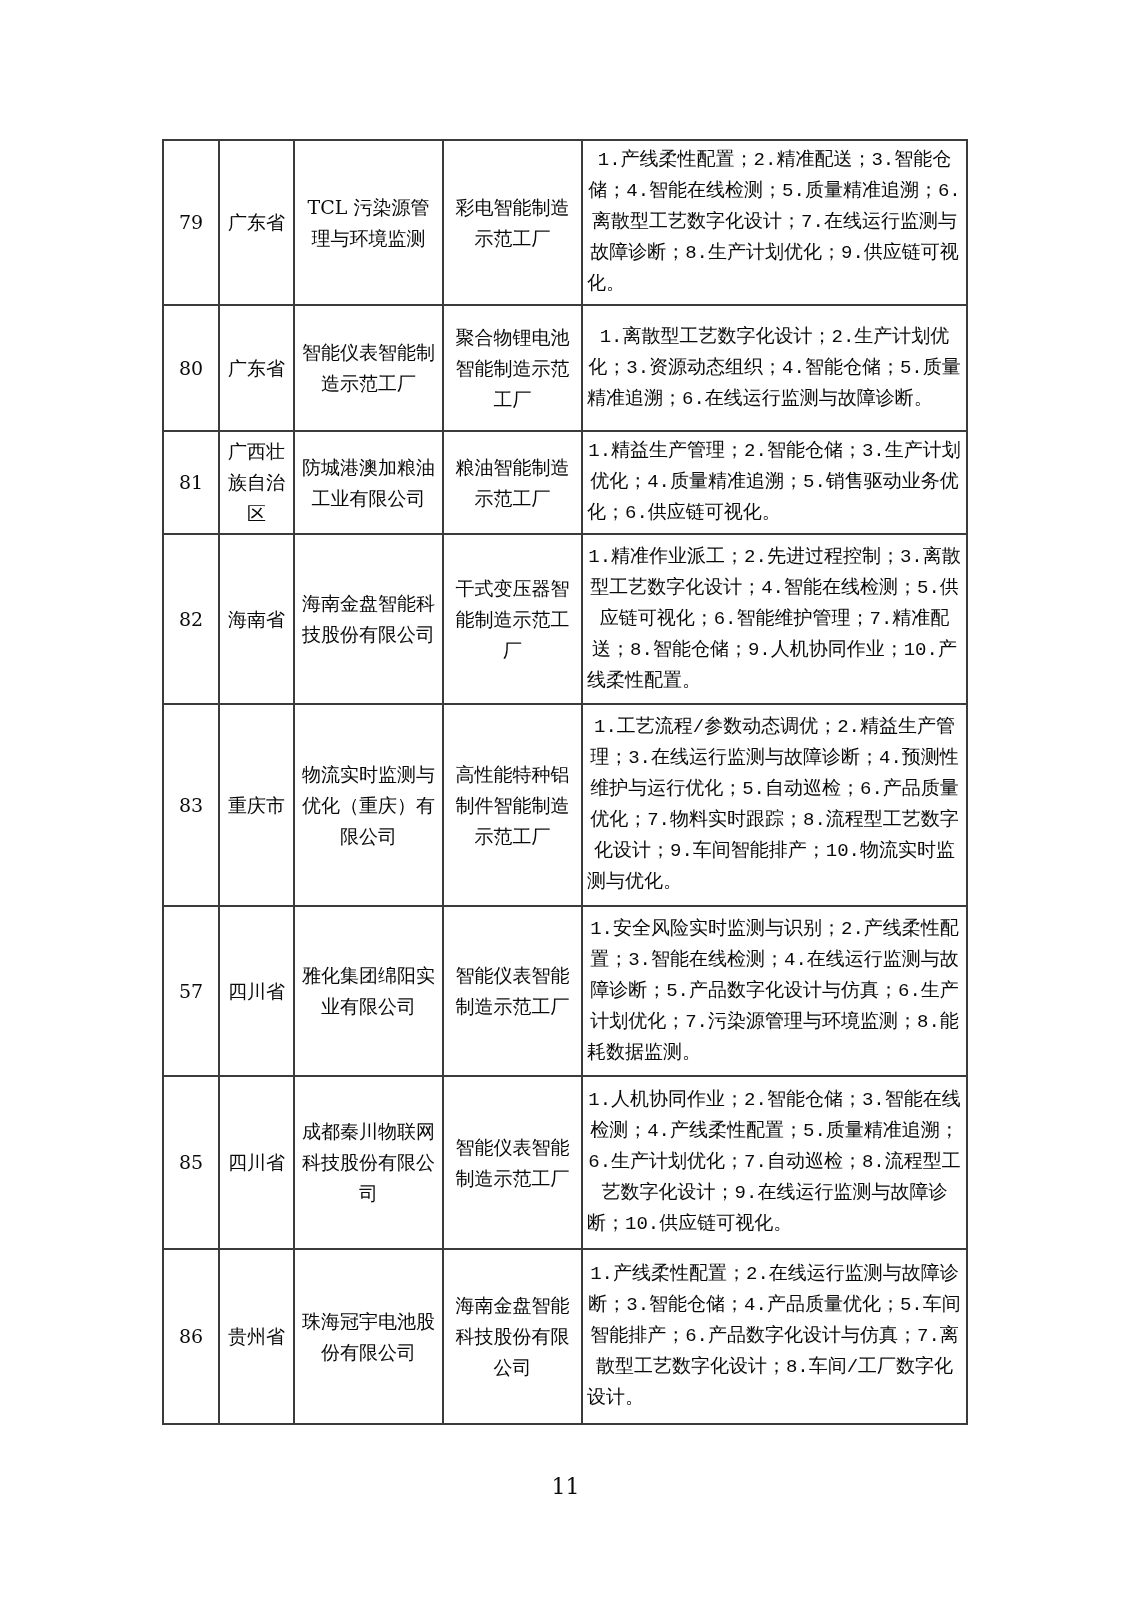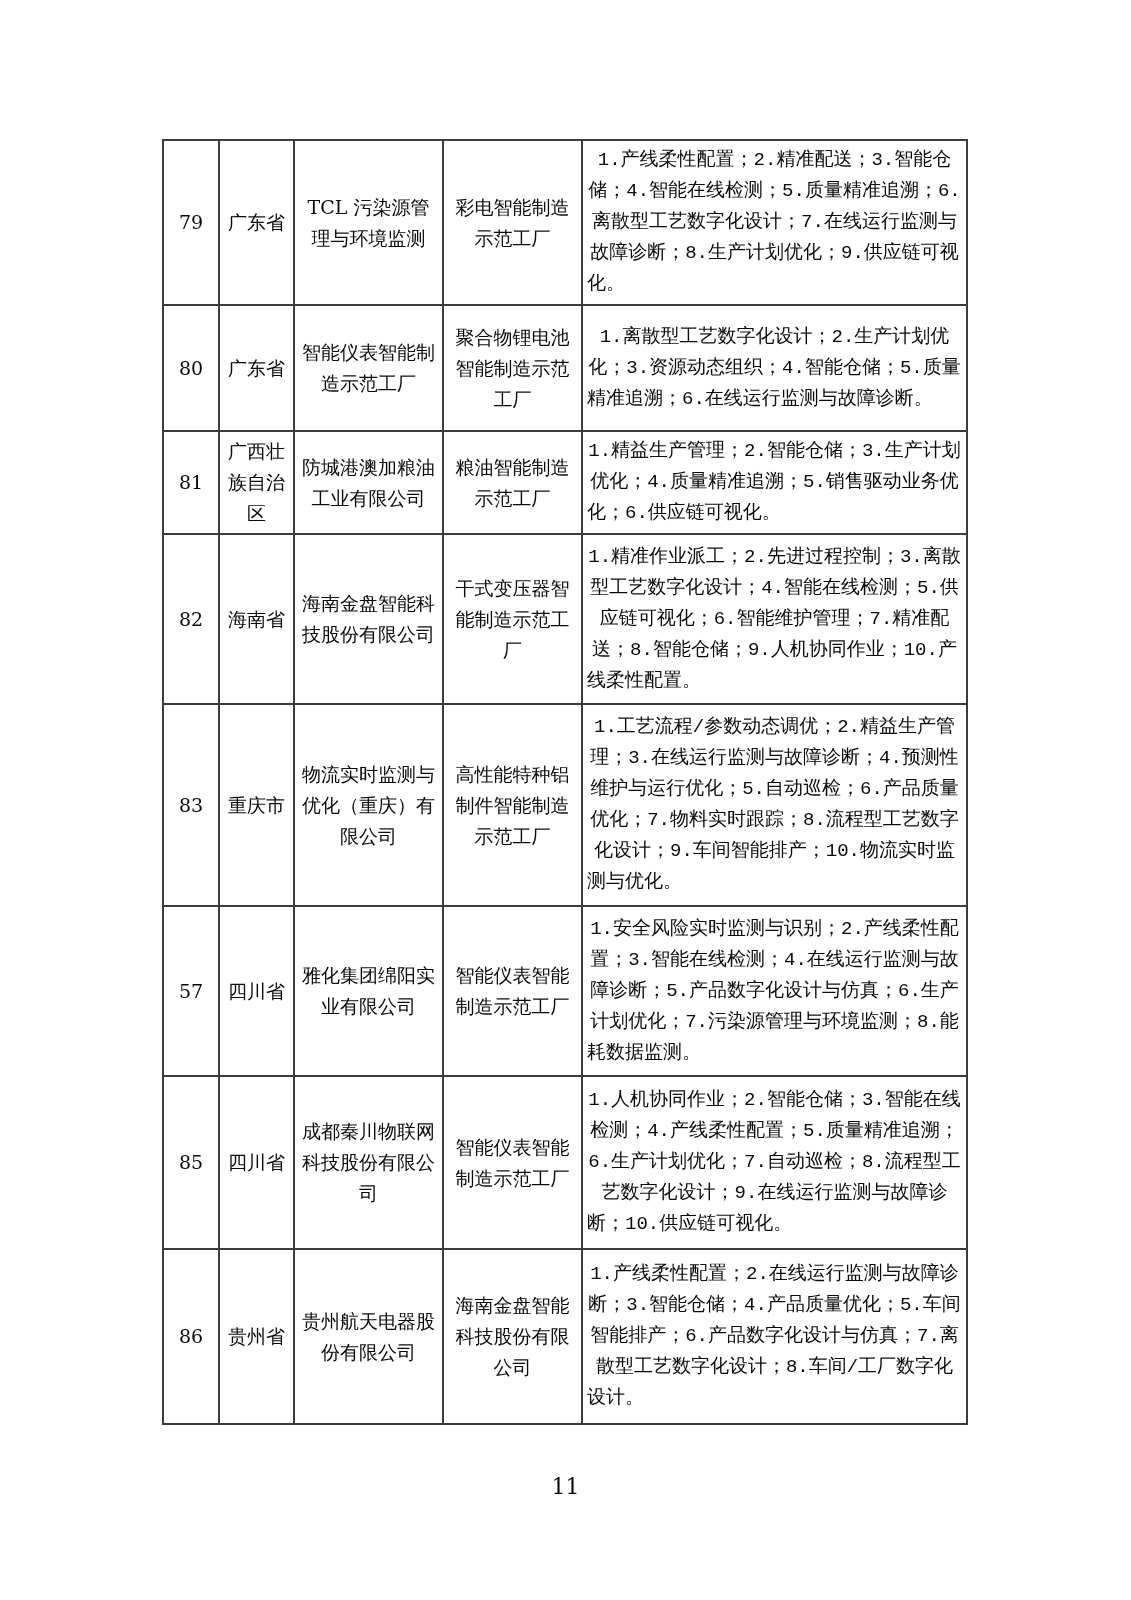--- a/index.html
+++ b/index.html
@@ -115,21 +115,21 @@
       <tr style="height:173px">
         <td>85</td>
         <td>四川省</td>
         <td>成都秦川物联网科技股份有限公司</td>
         <td>智能仪表智能制造示范工厂</td>
         <td class="cell-features">1.人机协同作业；2.智能仓储；3.智能在线检测；4.产线柔性配置；5.质量精准追溯；6.生产计划优化；7.自动巡检；8.流程型工艺数字化设计；9.在线运行监测与故障诊断；10.供应链可视化。</td>
       </tr>
       <tr style="height:175px">
         <td>86</td>
         <td>贵州省</td>
-        <td>贵州航天电器股份有限公司</td>
+        <td>珠海冠宇电池股份有限公司</td>
         <td>海南金盘智能科技股份有限公司</td>
         <td class="cell-features">1.产线柔性配置；2.在线运行监测与故障诊断；3.智能仓储；4.产品质量优化；5.车间智能排产；6.产品数字化设计与仿真；7.离散型工艺数字化设计；8.车间/工厂数字化设计。</td>
       </tr>
     </tbody>
   </table>
 
   <div class="page-number">11</div>
 
 </div>
 

